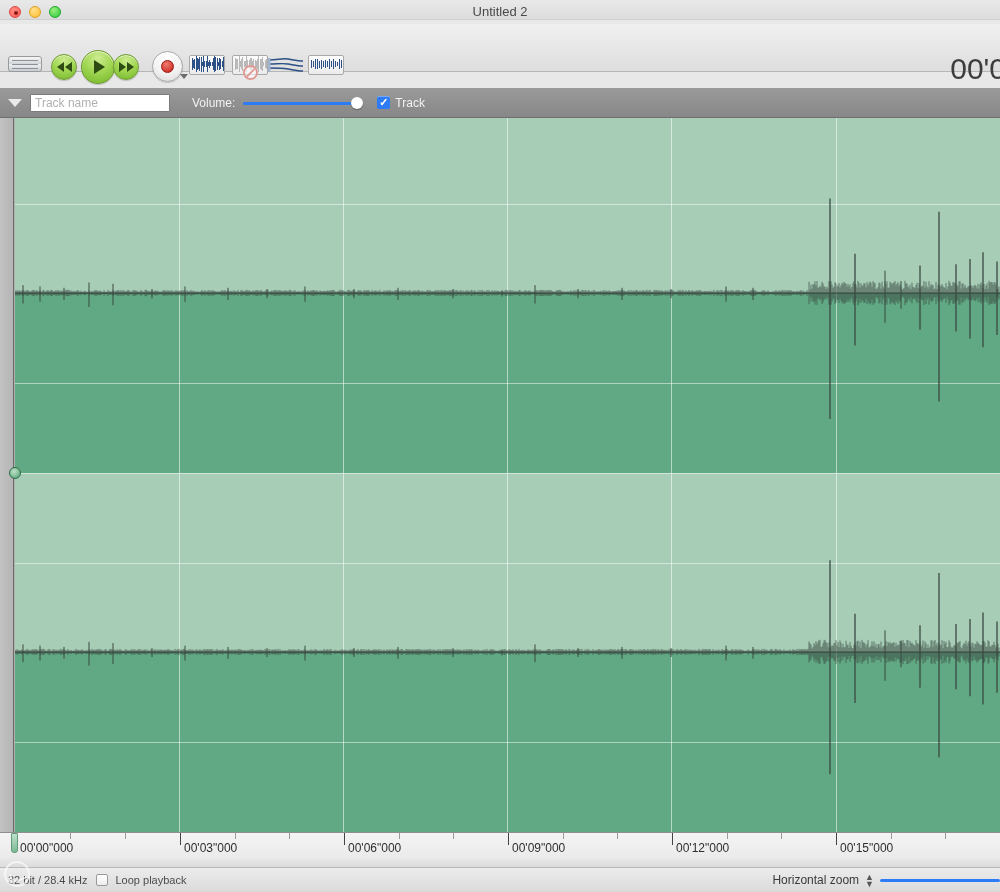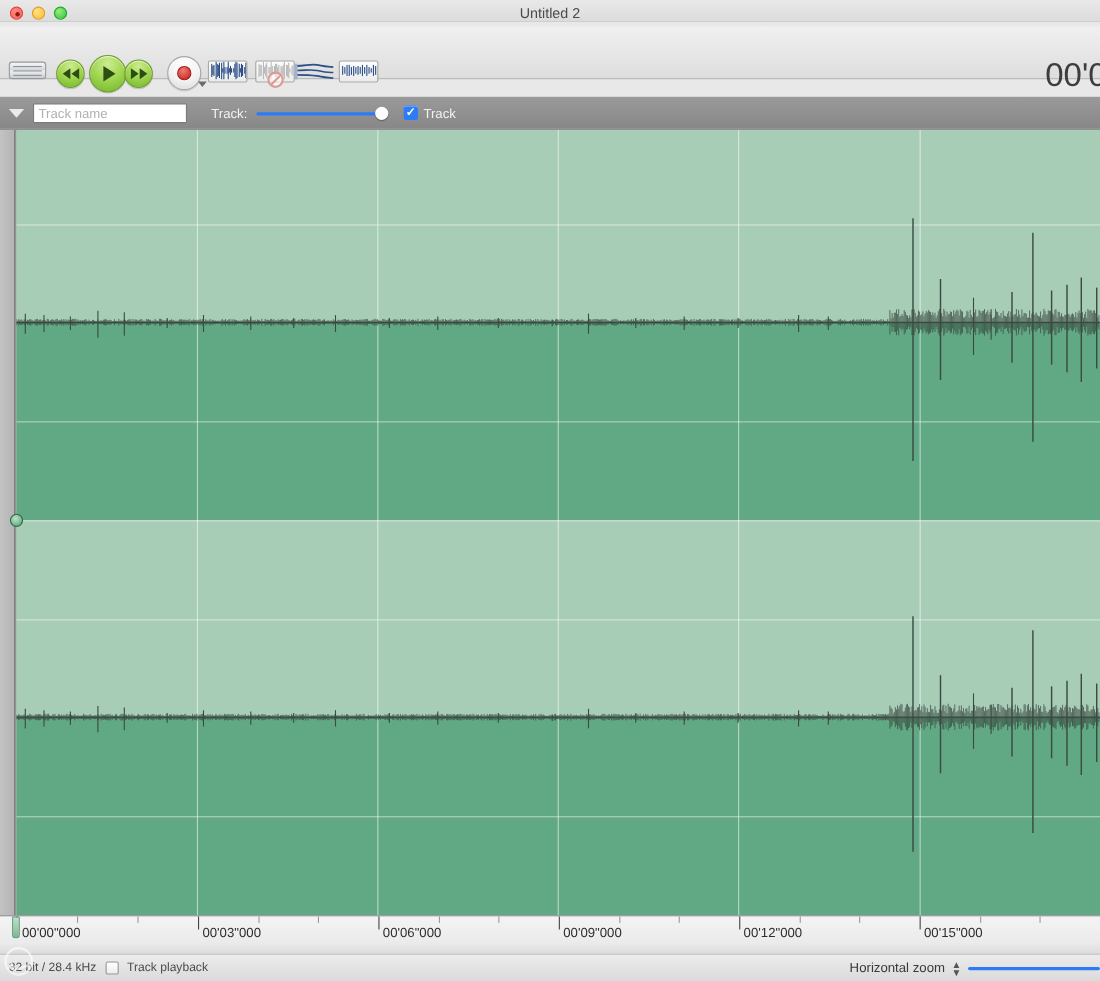--- a/index.html
+++ b/index.html
@@ -376,21 +376,21 @@
           <span style="left: 30px; height: 7.42554px; bottom: 4.28723px; width: 1px;"></span>
         </span>
     </div>
 
     <div class="bigtime">00'0</div>
   </div>
 
   <div class="trackhead">
     <span class="disclose"></span>
     <input class="trackname" type="text" placeholder="Track name" style="">
-    <span class="vol-label">Track:</span>
+    <span class="vol-label">Volume:</span>
     <span class="vol-slider">
       <span class="trk"></span>
       <span class="knob"></span>
     </span>
     <span class="playchk">
       <span class="chkbox"></span>
       <span class="lbl">Track</span>
     </span>
   </div>
 
@@ -512,21 +512,21 @@
       <span class="tlabel" style="left: 348px;">00'06"000</span>
       <span class="tlabel" style="left: 512px;">00'09"000</span>
       <span class="tlabel" style="left: 676px;">00'12"000</span>
       <span class="tlabel" style="left: 840px;">00'15"000</span>
     </div>
 
   <div class="statusbar">
     <div class="status-left">
       <span class="txt">32 bit / 28.4 kHz</span>
       <span class="smallchk"></span>
-      <span class="txt">Track playback</span>
+      <span class="txt">Loop playback</span>
     </div>
     <div class="status-right">
       <span class="txt">Horizontal zoom</span>
       <span class="stepper">
         <span>▲</span>
           <span>▼</span>
       </span>
       <span class="zoomslider">
         <span class="trk"></span>
       </span>

